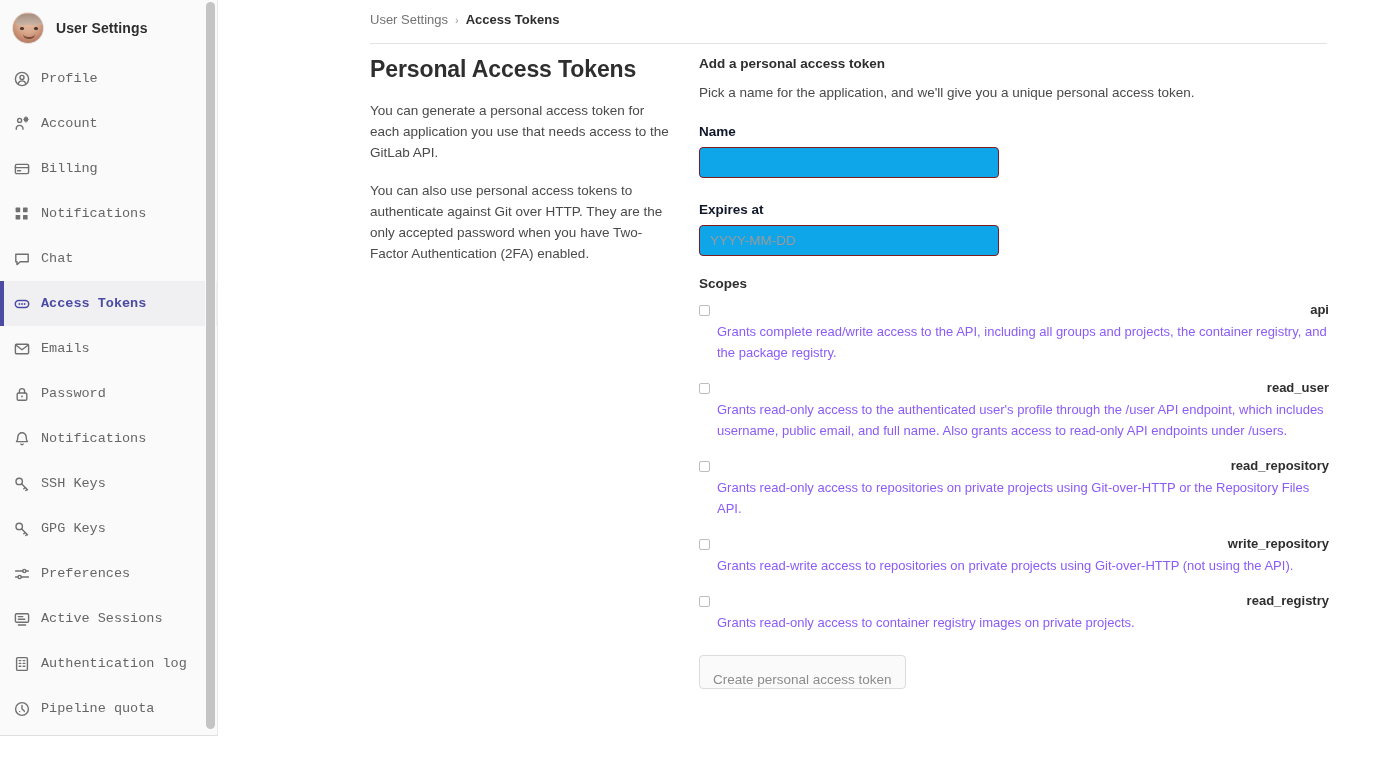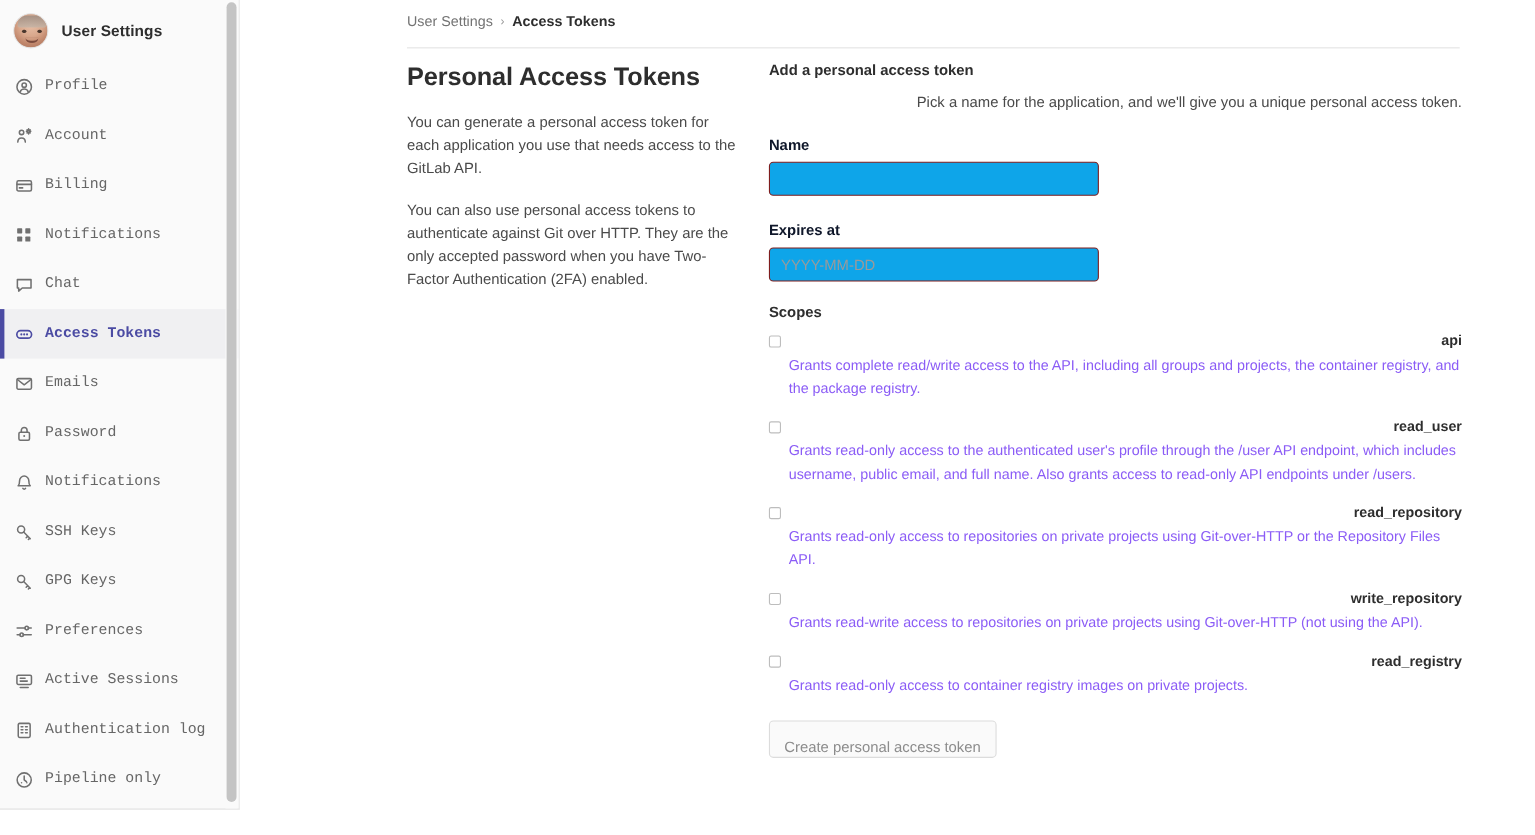--- a/index.html
+++ b/index.html
@@ -146,21 +146,21 @@
   }
   .para:last-child { margin-bottom: 0; }
 
   
   .right-col { position: absolute; left: 481px; top: 56px; width: 630px; }
   .sec-title {
     font-size: 13.5px; font-weight: bold; color: #2e2e2e;
     margin: 0 0 14px 0;
   }
   .sec-sub {
-    font-size: 13.5px; color: #4a4a4a; margin: 0 0 24px 0; text-align: right;
+    font-size: 13.5px; color: #4a4a4a; margin: 0 0 24px 0;
   }
   .field-label {
     display:block;
     font-size: 13.5px; font-weight: bold; color: #0f172a;
     margin: 0 0 8px 0;
   }
   .text-input {
     display: block;
     width: 300px; height: 31px;
     border: 1px solid #7f1d1d;
@@ -376,21 +376,21 @@
           </a>
           <a class="nav-item" href="#">
             <span class="ico">
               <svg width="16" height="16" viewBox="0 0 16 16" fill="none" stroke="currentColor" stroke-width="1.4" stroke-linecap="round" stroke-linejoin="round">
                 <circle cx="8" cy="8" r="6.4"></circle>
                 <path d="M8 4.4v3.6l2 1.6"></path>
                 <circle cx="5.6" cy="10.6" r=".7" fill="currentColor" stroke="none"></circle>
                 <circle cx="10.4" cy="10.6" r=".7" fill="currentColor" stroke="none"></circle>
               </svg>
             </span>
-            <span class="lbl">Pipeline only</span>
+            <span class="lbl">Pipeline quota</span>
           </a>
         </nav>
 
     </div>
 
     <div id="scrollbar-track"></div>
     <div id="scrollbar-thumb"></div>
   </aside>
 
   <main id="main">

